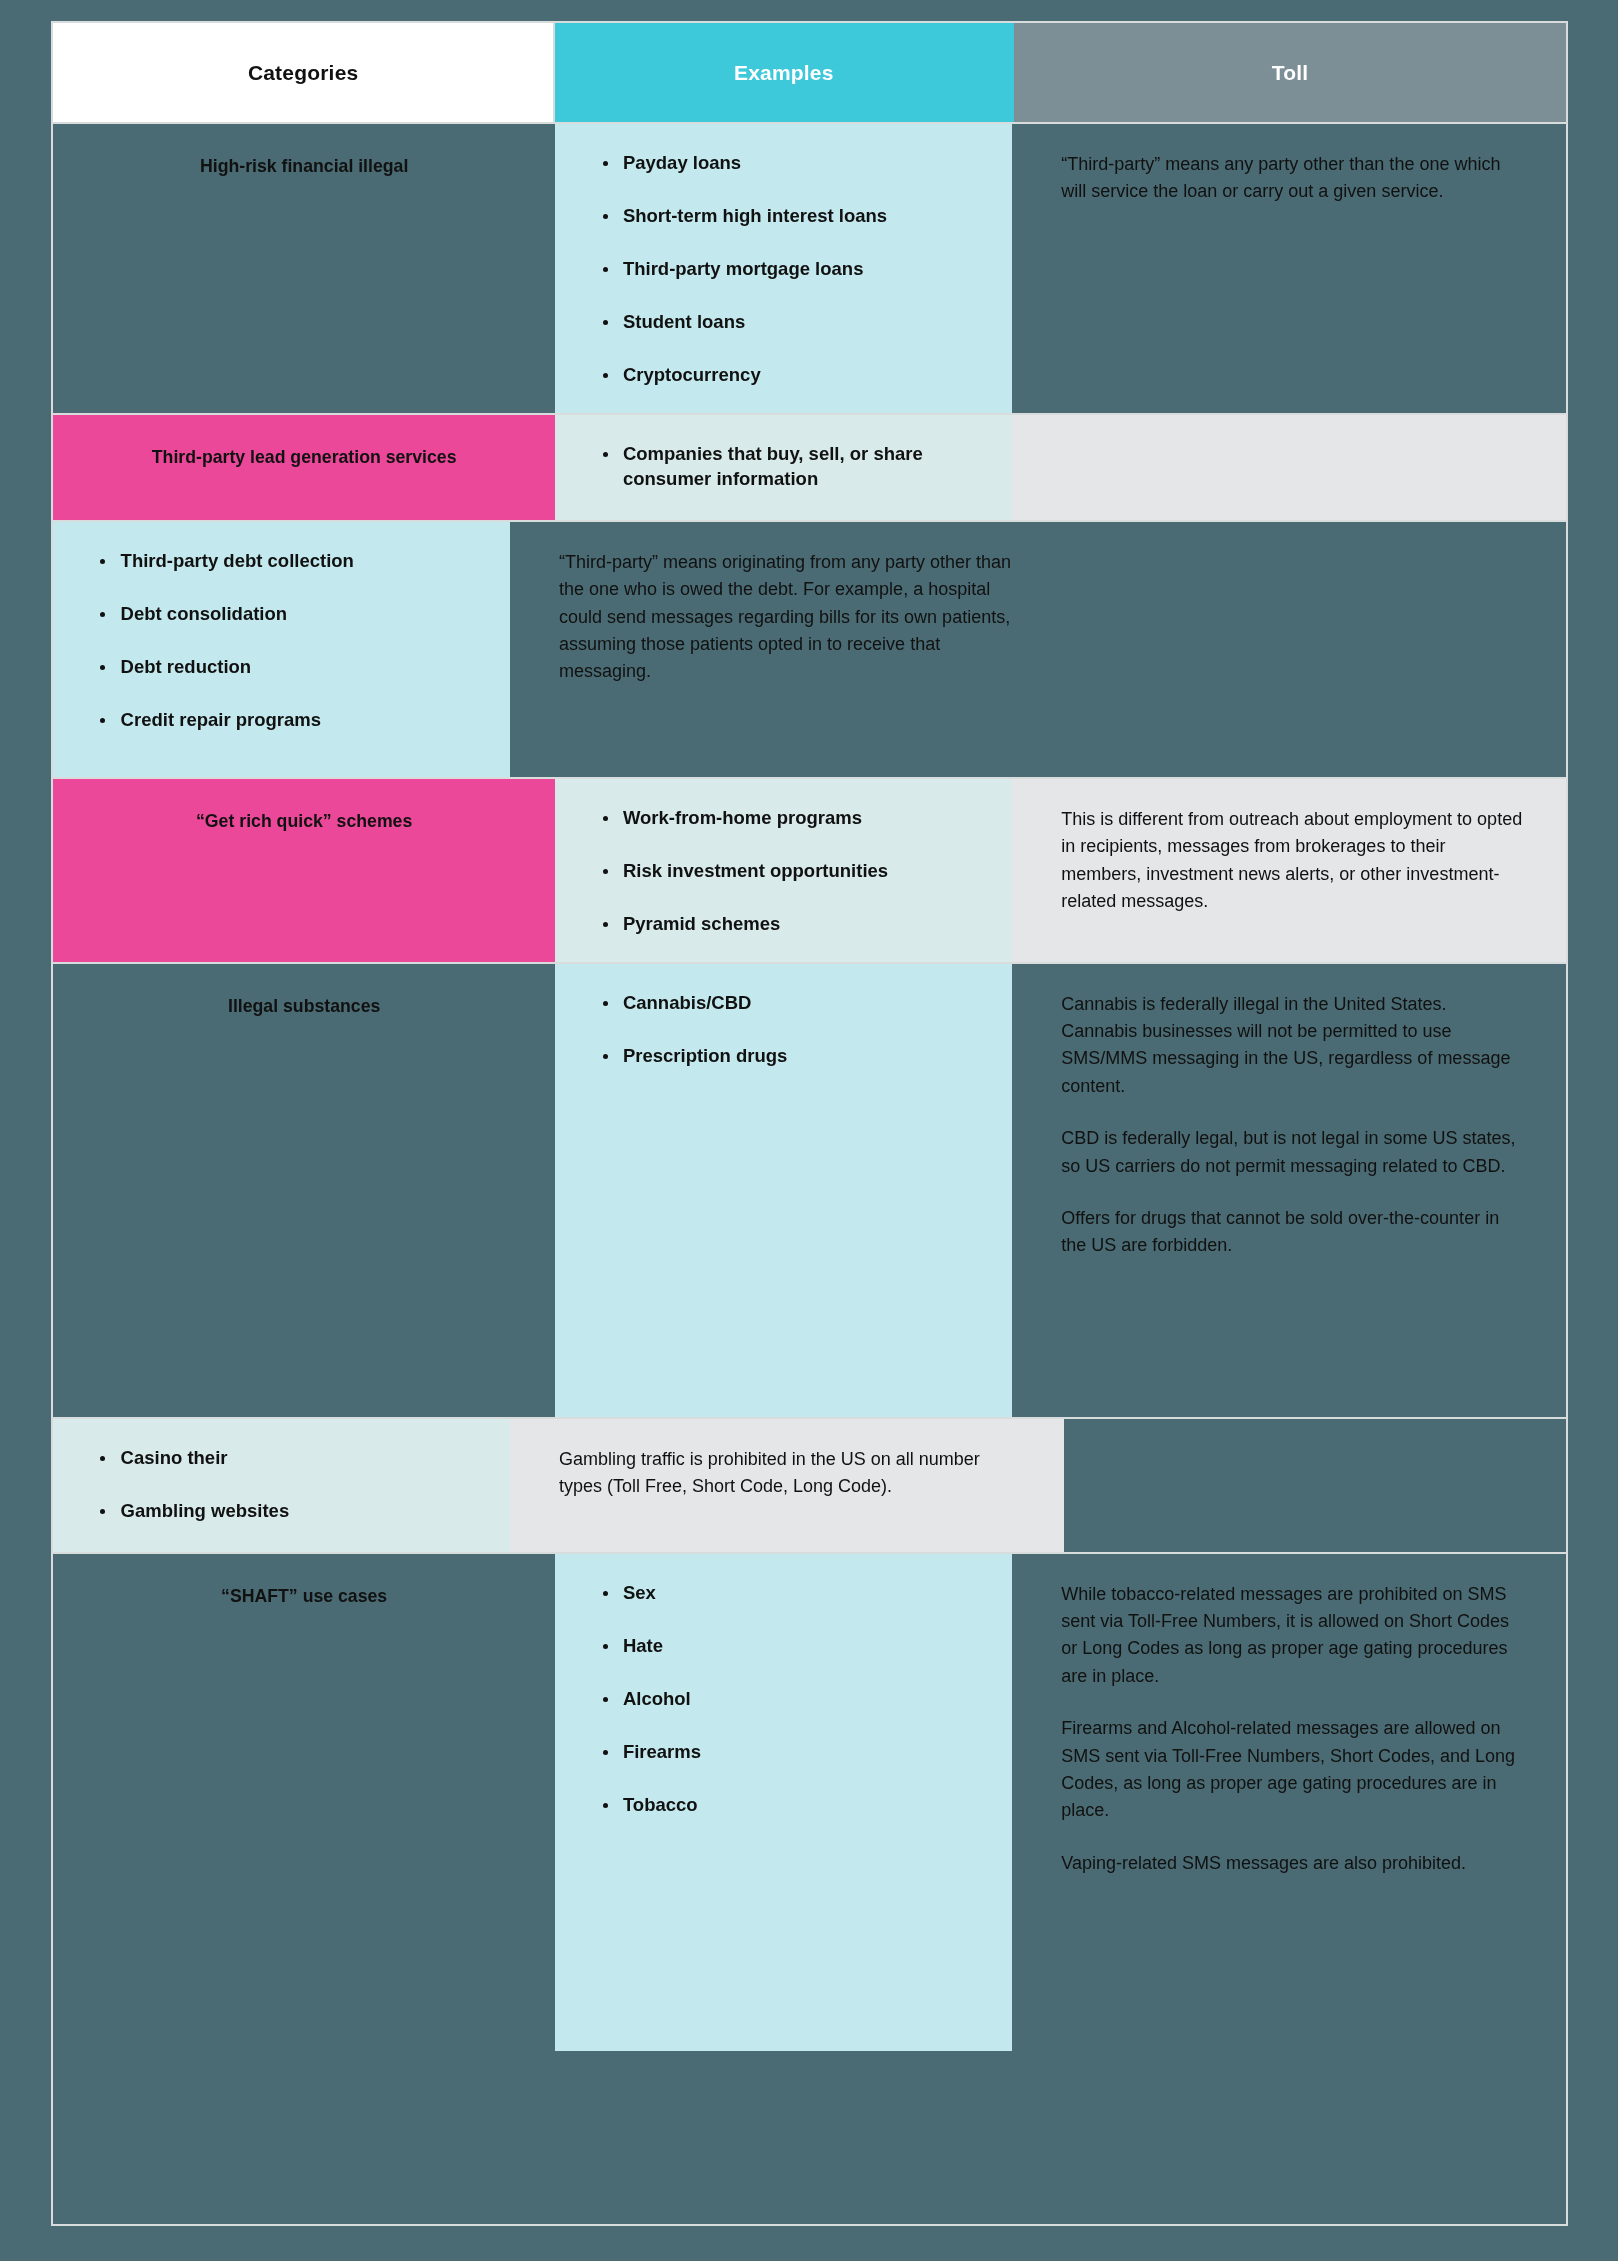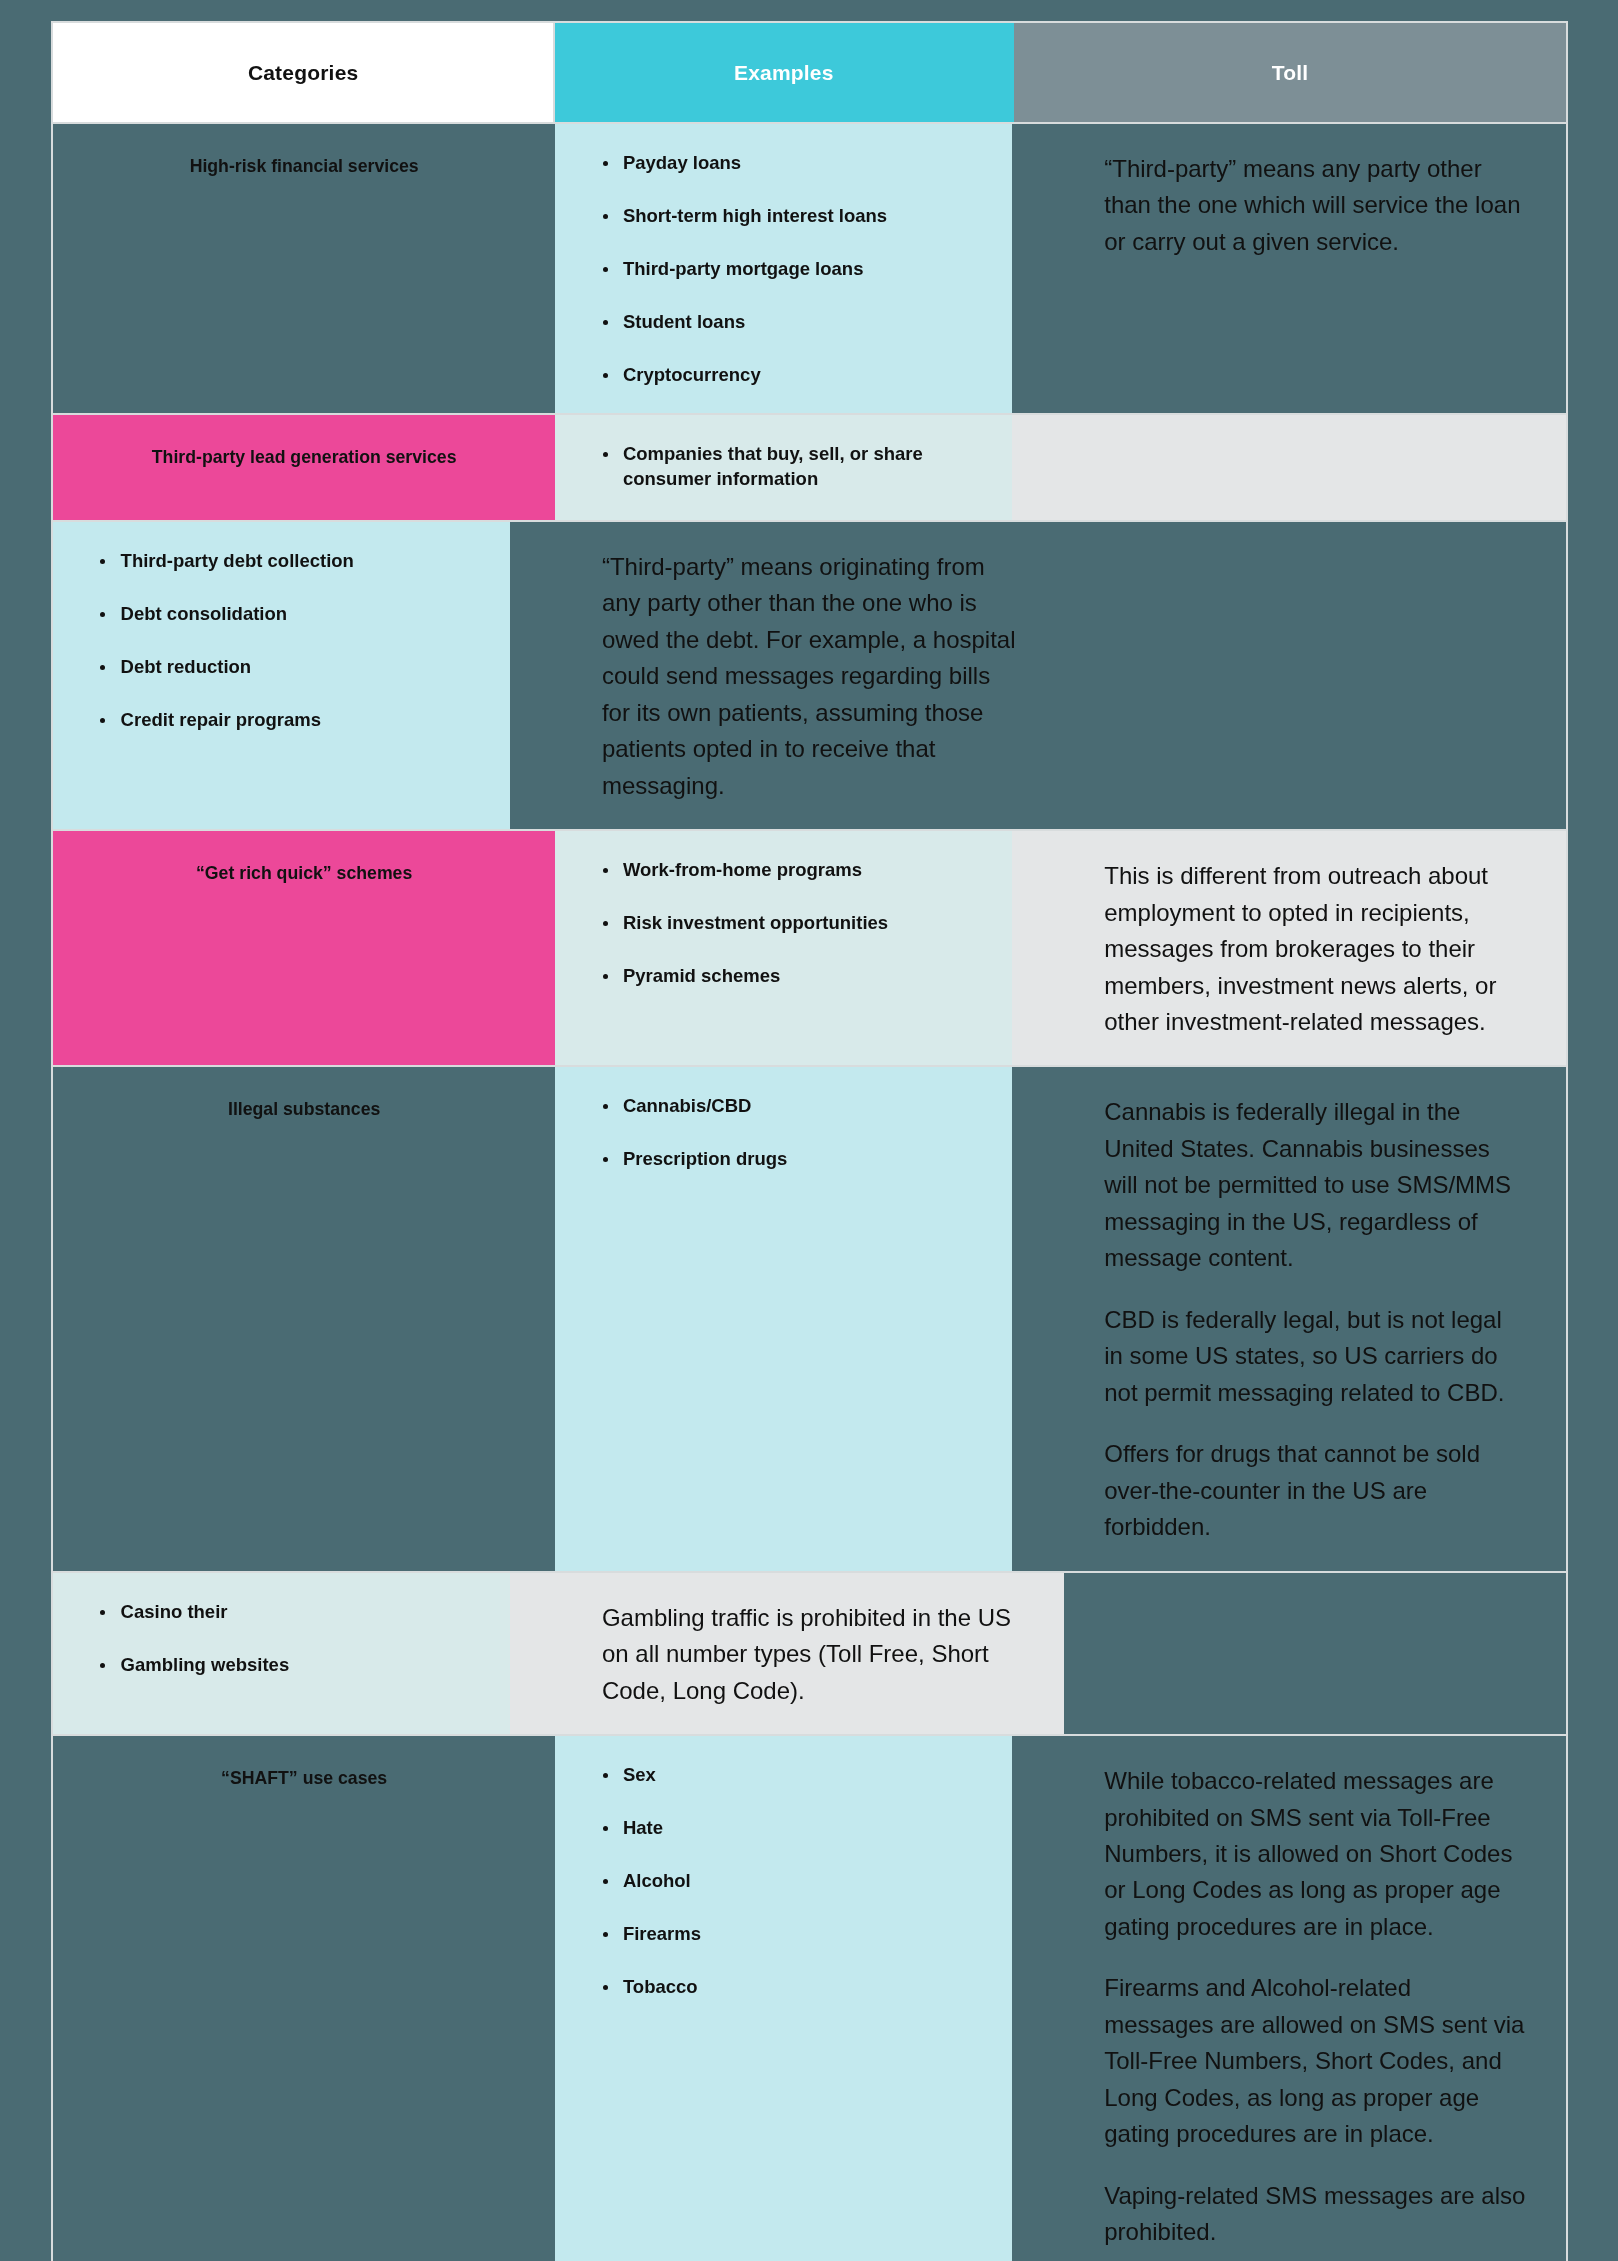--- a/index.html
+++ b/index.html
@@ -127,25 +127,24 @@
     position: absolute;
     left: 3.4px;
     top: 10px;
     width: 5px;
     height: 5px;
     border-radius: 50%;
     background: #111111;
   }
 
   .note-p {
-    font-size: 24px;
+    font-size: 18px;
     color: #111111;
     line-height: 1.52;
     margin-bottom: 25px;
-    margin-left: 43px;
   }
   .note-p:last-child { margin-bottom: 0; }
 
   
   .r1 { min-height: 257px; }
   .r2 { min-height: 107px; }
   .r3 { min-height: 257px; }
   .r4 { min-height: 181px; }
   .r5 { min-height: 455px; }
   .r6 { min-height: 135px; }
@@ -159,21 +158,21 @@
 
     <div class="thead">
       <div class="th th-categories">Categories</div>
       <div class="th th-examples">Examples</div>
       <div class="th th-notes">Toll</div>
     </div>
 
     <div class="tbody">
 
       <div class="row dark r1">
-        <div class="cell cell-cat">High-risk financial services</div>
+        <div class="cell cell-cat">High-risk financial illegal</div>
         <div class="cell cell-ex">
           <ul class="examples">
             <li>Payday loans</li>
             <li>Short-term high interest loans</li>
             <li>Third-party mortgage loans</li>
             <li>Student loans</li>
             <li>Cryptocurrency</li>
           </ul>
         </div>
         <div class="cell cell-notes">

